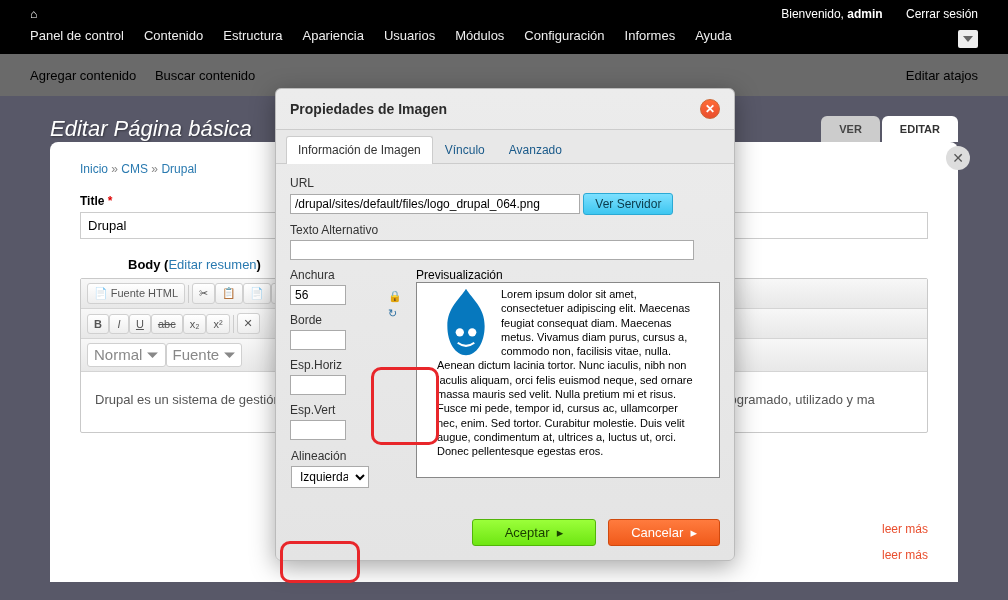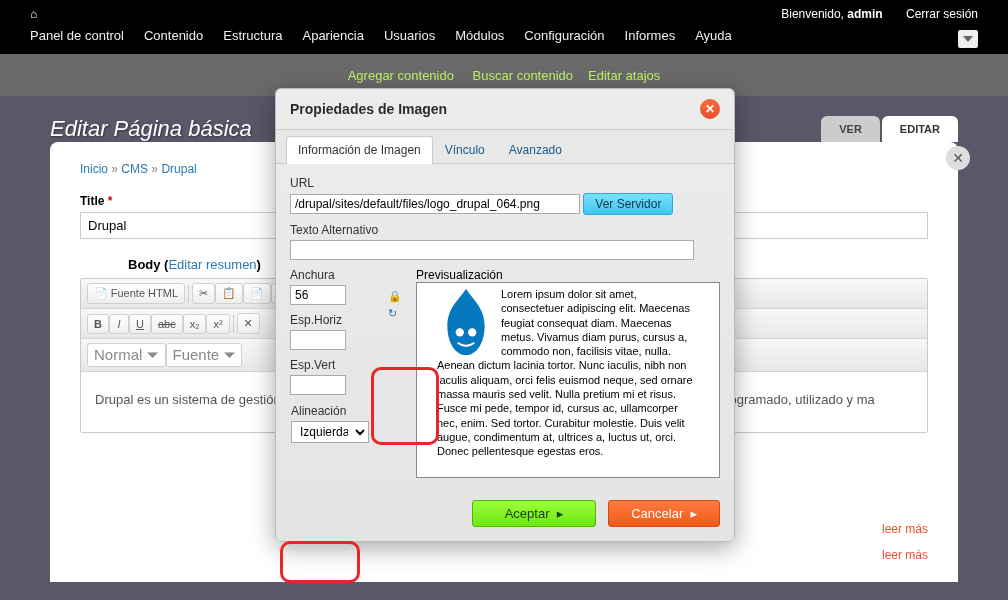--- a/index.html
+++ b/index.html
@@ -8,21 +8,21 @@
 .topbar { background: #000; height: 54px; color: #ccc; }
 .topbar-row1 { display: flex; justify-content: space-between; align-items: center; padding: 4px 30px 0 30px; height: 24px; font-size: 12px; }
 .topbar-row1 .home-icon { color: #fff; }
 .topbar-row1 .right { color: #fff; }
 .topbar-row1 .right b { font-weight: bold; }
 .topbar-row1 .right span { margin-left: 20px; cursor: pointer; }
 .topbar-row2 { display: flex; align-items: center; padding: 4px 30px; gap: 20px; font-size: 13px; color: #eee; }
 .topbar-row2 span { cursor: pointer; }
 .toggle { width: 20px; height: 18px; background: #eee; position: absolute; right: 30px; top: 30px; border-radius: 2px; display: flex; align-items: center; justify-content: center; }
 
-.subbar { background: #6a6a6a; height: 42px; display: flex; justify-content: center; align-items: center; padding: 0 30px; font-size: 13px; color: #bef264; }
+.subbar { background: #6a6a6a; height: 42px; display: flex; justify-content: space-between; align-items: center; padding: 0 30px; font-size: 13px; color: #000000; }
 .subbar .left span { margin-right: 15px; cursor: pointer; }
 .subbar .right span { cursor: pointer; }
 
 .page-area { background: #585868; height: 516px; padding: 10px 0; position: relative; }
 .page-header { display: flex; justify-content: space-between; align-items: center; padding: 10px 50px 0 50px; }
 .page-title { font-style: italic; font-size: 22px; color: #fff; font-weight: normal; text-shadow: 1px 1px 2px rgba(0,0,0,0.4); }
 .tabs { display: flex; gap: 2px; }
 .tab { padding: 7px 18px; border-radius: 6px 6px 0 0; font-size: 11px; font-weight: bold; cursor: pointer; }
 .tab.inactive { background: #ccc; color: #444; }
 .tab.active { background: #fff; color: #333; }
@@ -195,20 +195,24 @@
       <label>Texto Alternativo</label>
       <input class="alt-input" type="text" value="" style="">
     </div>
     <div class="mid-row">
       <div class="left-col">
         <div class="form-row">
           <label>Anchura</label>
           <input type="text" value="56" style="">
         </div>
         <div class="form-row">
+          <label>Borde</label>
+          <input type="text" style="">
+        </div>
+        <div class="form-row">
           <label>Esp.Horiz</label>
           <input type="text" style="">
         </div>
         <div class="form-row">
           <label>Esp.Vert</label>
           <input type="text" style="">
         </div>
         <div class="form-row" style="border:1px dashed transparent">
           <label>Alineación</label>
           <select><option>Izquierda</option></select>

